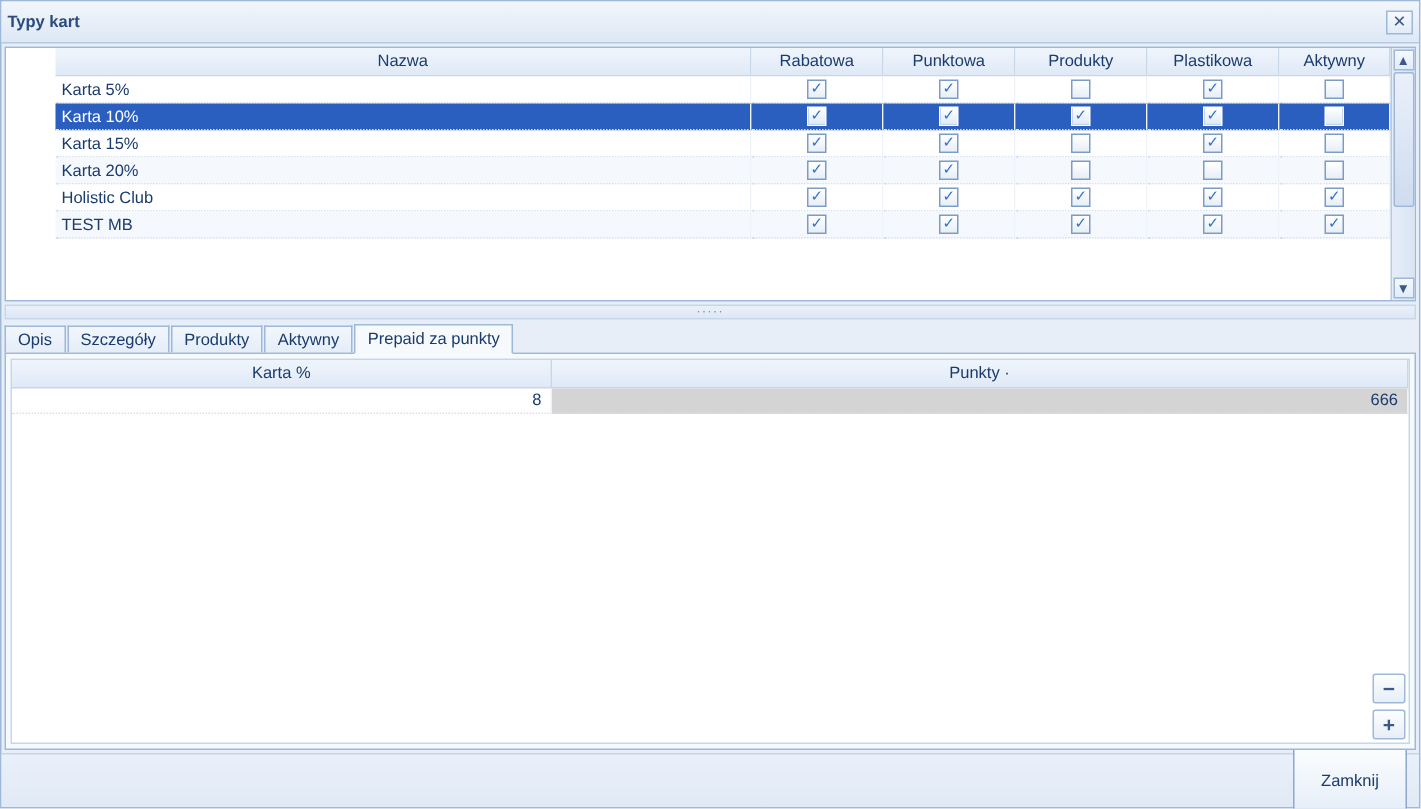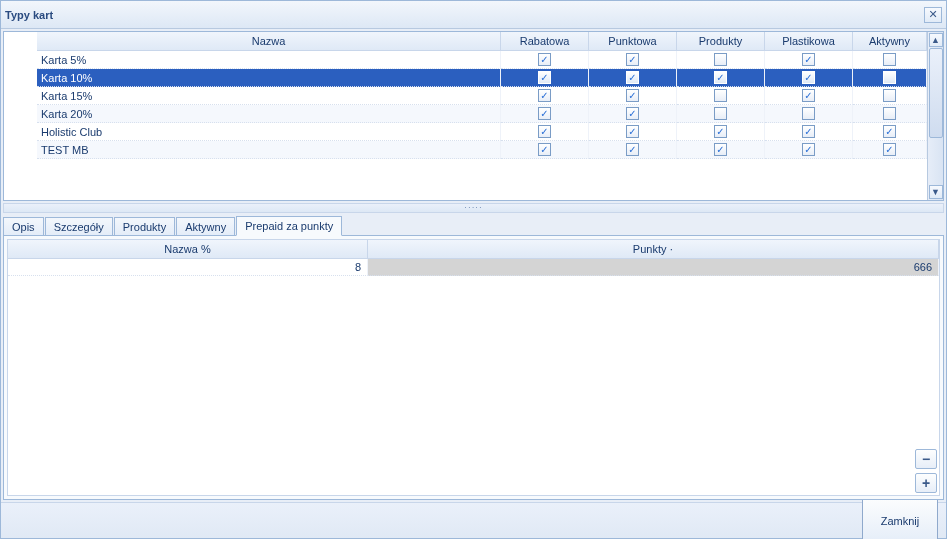--- a/index.html
+++ b/index.html
@@ -376,21 +376,21 @@
       <div class="tab">Szczegóły</div>
       <div class="tab">Produkty</div>
       <div class="tab">Aktywny</div>
       <div class="tab active">Prepaid za punkty</div>
     </div>
 
   <div class="lower">
     <div class="grid2-wrap">
       <div class="grid2">
         <div class="g2-head">
-          <div class="hcell c-rabat">Nazwa %</div>
+          <div class="hcell c-rabat">Karta %</div>
           <div class="hcell c-punkty">Punkty ·</div>
         </div>
         <div id="g2-body">
             <div class="g2-row selected">
               <div class="dcell c-rabat">8</div>
               <div class="dcell c-punkty">666</div>
             </div>
           </div>
       </div>
     </div>

